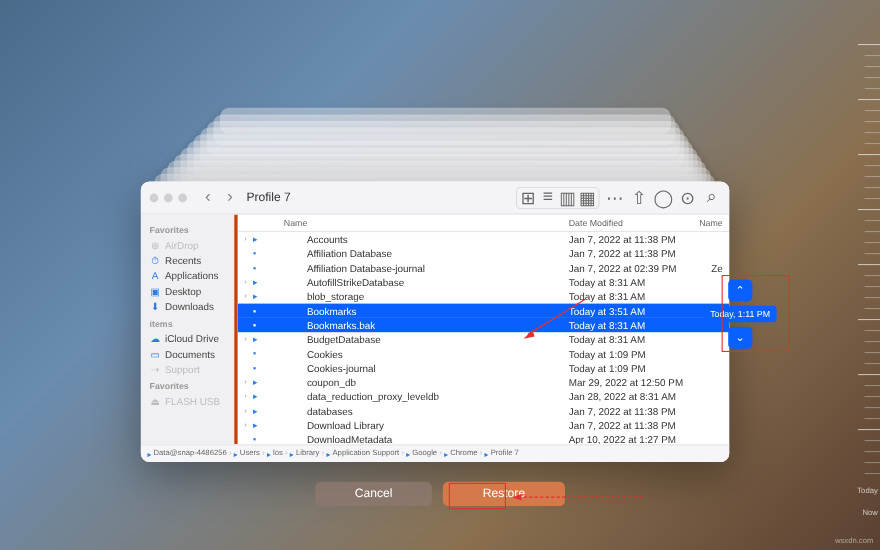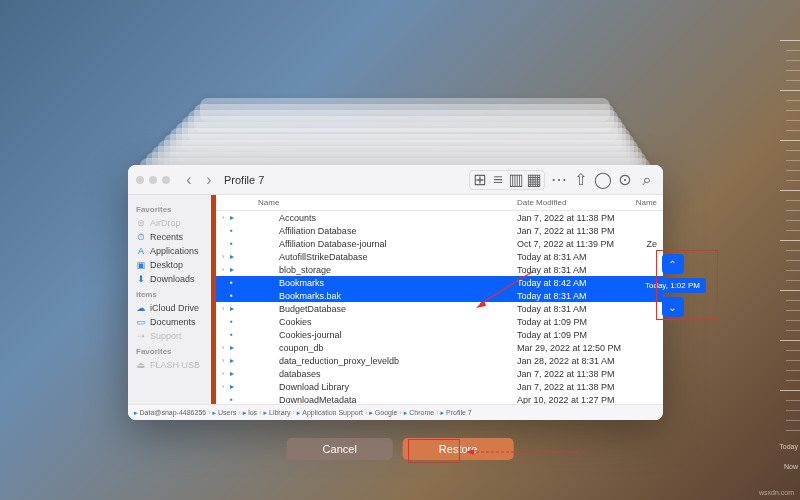--- a/index.html
+++ b/index.html
@@ -24,21 +24,21 @@
 .toolbar { height:30px; background:#f4f4f6; border-bottom:1px solid #e2e2e4; display:flex; align-items:center; padding:0 8px; gap:6px; }
 .traffic { display:flex; gap:5px; margin-right:6px; }
 .tl { width:8px; height:8px; border-radius:50%; background:#d0d0d0; }
 .navbtn { width:14px; height:14px; display:inline-flex; align-items:center; justify-content:center; color:#888; }
 .title { font-size:11px; font-weight:500; color:#333; margin:0 6px 0 2px; }
 .spacer { flex:1; }
 .tbicon { width:16px; height:16px; display:inline-flex; align-items:center; justify-content:center; color:#666; }
 .tbgrp { display:flex; gap:2px; border:1px solid #ddd; border-radius:4px; padding:1px 2px; }
 
 .body { flex:1; display:flex; overflow:hidden; }
-.sidebar { width:88px; background:#f0f0f2; border-right:5px solid #c2410c; padding:6px 4px; font-size:9px; overflow:hidden; }
+.sidebar { width:88px; background:#f0f0f2; border-right:3px solid #c2410c; padding:6px 4px; font-size:9px; overflow:hidden; }
 .sbhdr { color:#999; font-size:8px; font-weight:600; margin:4px 0 2px 4px; }
 .sbi { display:flex; align-items:center; gap:4px; padding:2px 4px; color:#444; border-radius:3px; }
 .sbi.dis { color:#bbb; }
 .sbi .ic { width:10px; height:10px; display:inline-flex; align-items:center; justify-content:center; color:#2b7de0; font-size:9px; }
 .sbi.dis .ic { color:#bbb; }
 
 .main { flex:1; display:flex; overflow:hidden; }
 .list { flex:1; display:flex; flex-direction:column; font-size:9px; overflow:hidden; }
 .lhdr { display:flex; border-bottom:1px solid #e5e5e7; padding:3px 6px; color:#666; font-size:8px; }
 .cn { flex:1;padding-left:36px; }
@@ -200,42 +200,42 @@
               <span class="arr"></span>
               <span class="ic">▪</span>
               <span class="cn">Affiliation Database</span>
               <span class="cd">Jan 7, 2022 at 11:38 PM</span>
               <span class="cs"></span>
             </div>
             <div class="row">
               <span class="arr"></span>
               <span class="ic">▪</span>
               <span class="cn">Affiliation Database-journal</span>
-              <span class="cd">Oct 7, 2022 at 11:39 PM</span>
+              <span class="cd">Jan 7, 2022 at 02:39 PM</span>
               <span class="cs">Ze</span>
             </div>
             <div class="row">
               <span class="arr">›</span>
               <span class="ic">▸</span>
               <span class="cn">AutofillStrikeDatabase</span>
               <span class="cd">Today at 8:31 AM</span>
               <span class="cs"></span>
             </div>
             <div class="row">
               <span class="arr">›</span>
               <span class="ic">▸</span>
               <span class="cn">blob_storage</span>
               <span class="cd">Today at 8:31 AM</span>
               <span class="cs"></span>
             </div>
             <div class="row sel">
               <span class="arr"></span>
               <span class="ic">▪</span>
               <span class="cn">Bookmarks</span>
-              <span class="cd">Today at 8:42 AM</span>
+              <span class="cd">Today at 3:51 AM</span>
               <span class="cs"></span>
             </div>
             <div class="row sel">
               <span class="arr"></span>
               <span class="ic">▪</span>
               <span class="cn">Bookmarks.bak</span>
               <span class="cd">Today at 8:31 AM</span>
               <span class="cs"></span>
             </div>
             <div class="row">
@@ -325,21 +325,21 @@
     </div>
 </div>
 
 <div class="btns">
   <button class="btn cancel">Cancel</button>
   <button class="btn restore">Restore</button>
 </div>
 
 <div class="timenav">
   <div class="tnbtn">⌃</div>
-  <div class="tnlbl">Today, 1:02 PM</div>
+  <div class="tnlbl">Today, 1:11 PM</div>
   <div class="tnbtn">⌄</div>
 </div>
 
 <div class="timeline" id="timeline">
     <div class="tick big" style="top: 0px;"></div>
     <div class="tick" style="top: 10px;"></div>
     <div class="tick" style="top: 20px;"></div>
     <div class="tick" style="top: 30px;"></div>
     <div class="tick" style="top: 40px;"></div>
     <div class="tick big" style="top: 50px;"></div>

